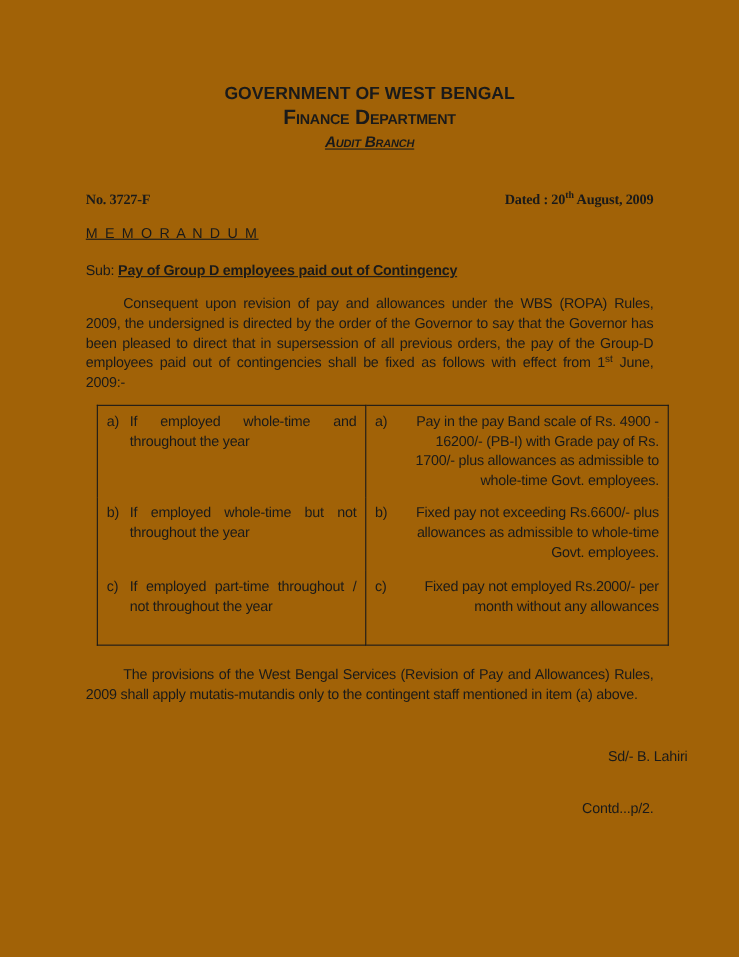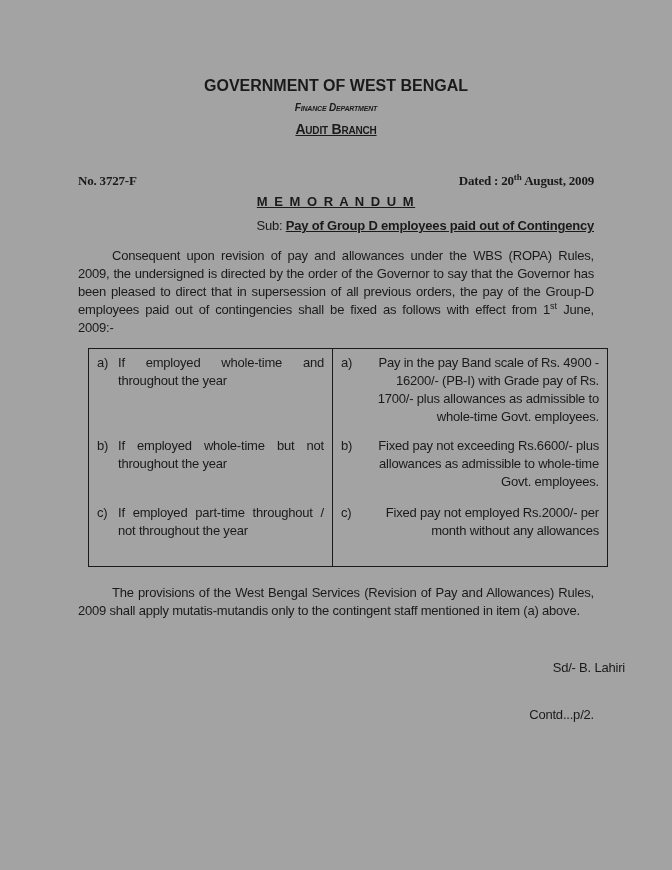--- a/index.html
+++ b/index.html
@@ -5,82 +5,80 @@
   html, body {
     margin: 0;
     padding: 0;
     background: #ffffff;
   }
   .page {
     position: relative;
     width: 672px;
     height: 870px;
     margin: 0 auto;
-    background: #a3a3a3;
+    background: #a16207;
     color: #1a1a1a;
     font-family: "Liberation Sans", sans-serif;
     font-size: 13px;
     line-height: 18px;
     letter-spacing: -0.2px;
     box-sizing: border-box;
     padding: 76px 78px 0 78px;
     overflow: hidden;
   }
   .center { text-align: center; }
 
   .doc-title {
     font-size: 16px;
     font-weight: bold;
     letter-spacing: 0px;
     line-height: 20px;
   }
   .doc-dept {
     font-variant: small-caps;
     font-weight: bold;
-    font-size: 10px;
+    font-size: 19px;
     line-height: 20px;
     margin-top: 2px;
-    font-style: italic;
   }
   .doc-branch {
     font-variant: small-caps;
     font-weight: bold;
     font-size: 14px;
     line-height: 19px;
     margin-top: 2px;
   }
-  .doc-branch span { text-decoration: underline; }
+  .doc-branch span { text-decoration: underline; font-style: italic; }
 
   .ref-row {
     display: flex;
     justify-content: space-between;
     font-weight: bold;
     margin-top: 33px;
     font-family: Liberation Serif, serif;
   }
   sup {
     font-size: 9px;
     line-height: 0;
     vertical-align: super;
     letter-spacing: 0;
   }
 
   .memo-title {
-    text-align: center;
-    font-weight: bold;
-    margin-top: 3px;
+    font-weight: normal;
+    margin-top: 13px;
   }
   .memo-title span {
     text-decoration: underline;
     letter-spacing: 1.5px;
   }
 
   .subject-line {
-    text-align: right;
-    margin-top: 6px;
+    text-align: left;
+    margin-top: 16px;
   }
   .subject-line .subj-text {
     font-weight: bold;
     text-decoration: underline;
   }
 
   .body-para {
     text-align: justify;
     margin-top: 12px;
     text-indent: 34px;

